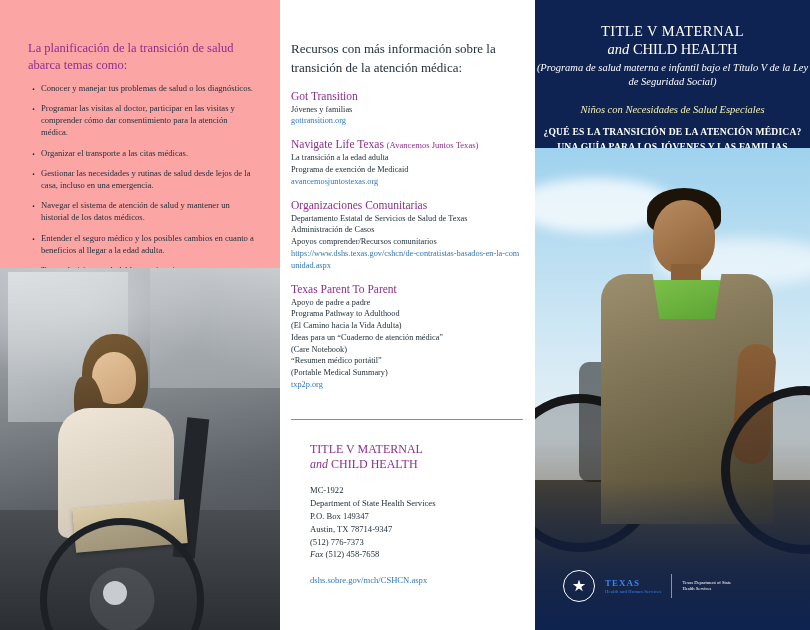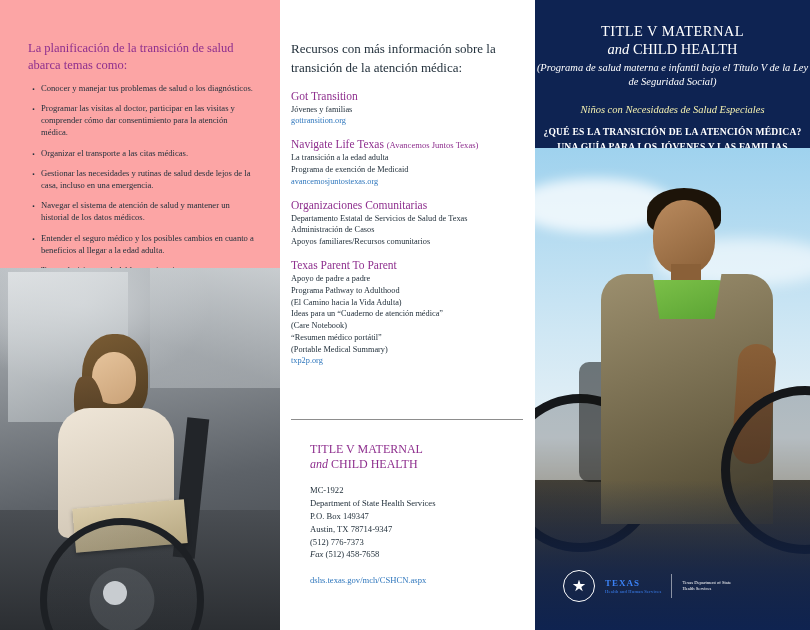--- a/index.html
+++ b/index.html
@@ -536,21 +536,22 @@
         <div class="res-title"><span>Navigate Life Texas</span> <span class="small">(Avancemos Juntos Texas)</span></div>
         <div class="res-line">La transición a la edad adulta</div>
         <div class="res-line">Programa de exención de Medicaid</div>
         <div class="res-link">avancemosjuntostexas.org</div>
       </div>
 
       <div class="res-block">
         <div class="res-title">Organizaciones Comunitarias</div>
         <div class="res-line">Departamento Estatal de Servicios de Salud de Texas</div>
         <div class="res-line">Administración de Casos</div>
-        <div class="res-line">Apoyos familiares/Recursos comunitarios</div>
+        <div class="res-line">Apoyos comprender/Recursos comunitarios</div>
+        <div class="res-link">https://www.dshs.texas.gov/cshcn/de-contratistas-basados-en-la-comunidad.aspx</div>
       </div>
 
       <div class="res-block">
         <div class="res-title">Texas Parent To Parent</div>
         <div class="res-line">Apoyo de padre a padre</div>
         <div class="res-line">Programa Pathway to Adulthood</div>
         <div class="res-line">(El Camino hacia la Vida Adulta)</div>
         <div class="res-line">Ideas para un “Cuaderno de atención médica”</div>
         <div class="res-line">(Care Notebook)</div>
         <div class="res-line">“Resumen médico portátil”</div>
@@ -565,21 +566,21 @@
       <div class="addr-title">
         <div>TITLE V MATERNAL</div>
         <div><em>and</em> <span>CHILD HEALTH</span></div>
       </div>
       <div class="addr-line">MC-1922</div>
       <div class="addr-line">Department of State Health Services</div>
       <div class="addr-line">P.O. Box 149347</div>
       <div class="addr-line">Austin, TX 78714-9347</div>
       <div class="addr-line">(512) 776-7373</div>
       <div class="addr-line"><em>Fax</em> <span>(512) 458-7658</span></div>
-      <div class="addr-link">dshs.texas.gov/mch/CSHCN.aspx</div>
+      <div class="addr-link">dshs.sobre.gov/mch/CSHCN.aspx</div>
     </div>
   </div>
 
   <div class="panel-right">
     <div class="cover-title">
       <div class="ct-l1">TITLE V MATERNAL</div>
       <div class="ct-l2"><em>and</em> <span>CHILD HEALTH</span></div>
       <div class="ct-sub">(Programa de salud materna e infantil bajo el Título V de la Ley de Seguridad Social)</div>
       <div class="ct-esp">Niños con Necesidades de Salud Especiales</div>
       <div class="ct-q">¿QUÉ ES LA TRANSICIÓN DE LA ATENCIÓN MÉDICA?</div>

